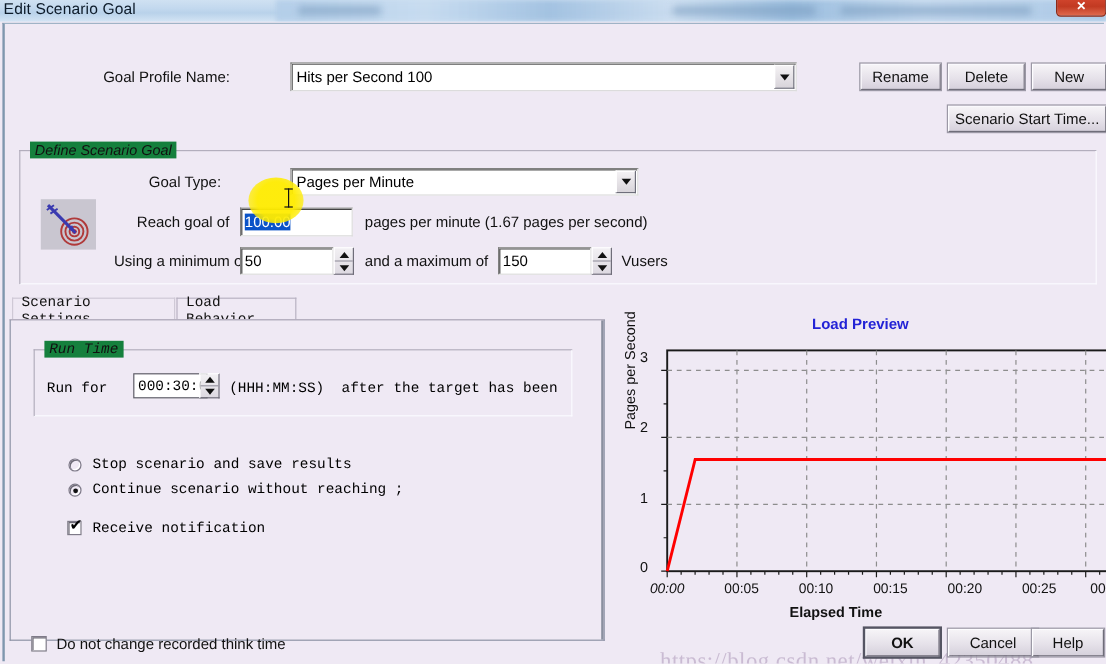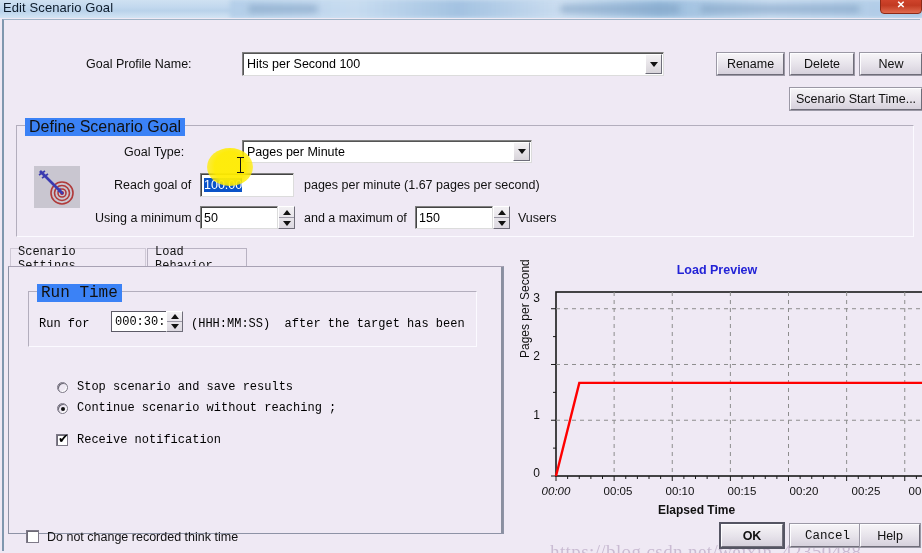--- a/index.html
+++ b/index.html
@@ -124,22 +124,22 @@
   .btn.default { outline: 2px solid #555563; }
 
   .groupbox {
     position:absolute;
     border:1px solid #b3aebd;
     border-right-color:#fbfaff; border-bottom-color:#fbfaff;
     box-sizing:border-box;
   }
   .groupbox > .gb-title {
     position:absolute; top:-8px; left:8px;
-    background:#3b82f6; padding:0 4px;
-    font-size:16px; color:#111; white-space:nowrap;
+    background:#15803d; padding:0 4px;
+    font-size:12px; color:#111; white-space:nowrap;font-style:italic;
   }
 
   .spin {
     position:absolute; width:17px;
     background: linear-gradient(180deg,#f2f0f3,#ddd9e1);
     border:1px solid #fff; border-right-color:#6f6d79; border-bottom-color:#6f6d79;
     box-sizing:border-box;
     display:flex; flex-direction:column;
   }
   .spin .half { flex:1; display:flex; align-items:center; justify-content:center; }
@@ -460,21 +460,21 @@
         <polyline id="dataline" fill="none" stroke="#ff0000" stroke-width="2.4" points="48.0,213.0 71.3,119.9 106.1,119.9 164.3,119.9 222.4,119.9 280.5,119.9 338.6,119.9 396.8,119.9 420.0,119.9"></polyline>
       </svg>
     </div>
 
     <div class="checkbox" style="left:22px; top:510px; width:13px; height:13px;"></div>
     <div class="lbl" style="left:43px; top:510px;">Do not change recorded think time</div>
 
     <div class="watermark">https://blog.csdn.net/weixin_42350488</div>
 
     <div class="btn default" style="left:717px; top:504px; width:62px; height:23px;font-weight:bold;">OK</div>
-    <div class="btn" style="left:786px; top:504px; width:75px; height:23px;font-family:Liberation Mono, monospace;">Cancel</div>
+    <div class="btn" style="left:786px; top:504px; width:75px; height:23px;">Cancel</div>
     <div class="btn" style="left:856px; top:504px; width:60px; height:23px;">Help</div>
 
   </div>
 
   <div class="cursor-highlight"></div>
   <div class="ibeam"></div>
 
 </div>
 
 </body></html>

